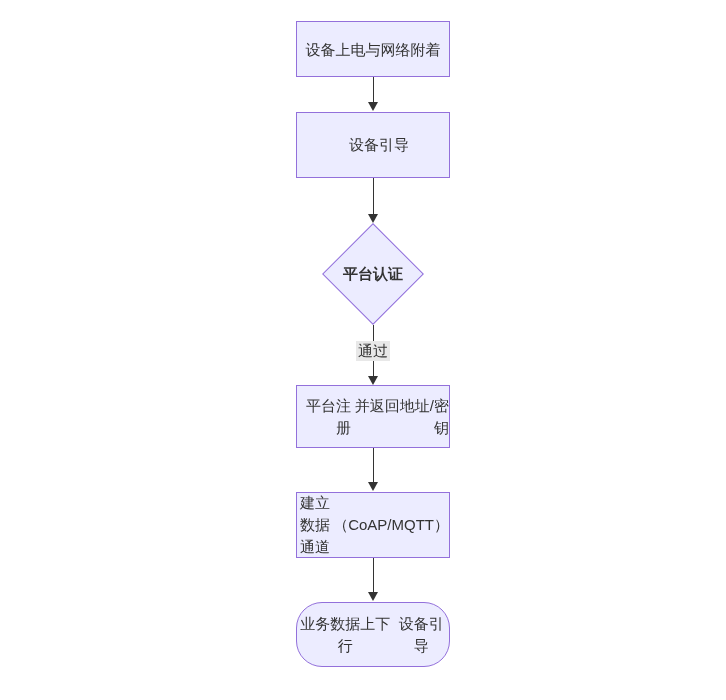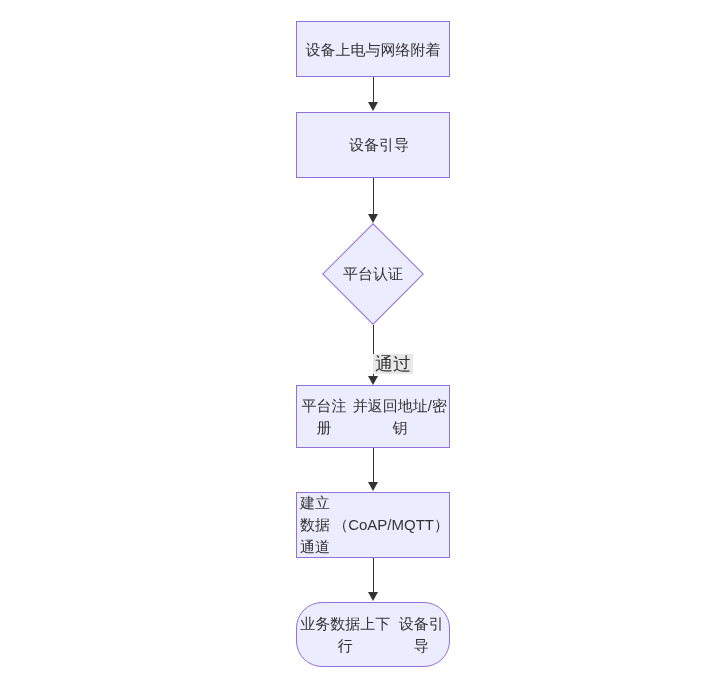--- a/index.html
+++ b/index.html
@@ -34,30 +34,31 @@
     flex-direction:row;
     align-items:center;
     justify-content:center;
     text-align:center;
     font-size:15px;
     line-height:22px;
     color:var(--text-color);
   }
   .n1{top:21px;height:56px;line-height:21px;}
   .n2{top:112px;height:66px;padding-left:12px;}
-  .n3{top:385px;height:63px;}
+  .n3{top:385px;height:63px;text-align:right;}
   .n4{top:492px;height:66px;}
   .n5{top:602px;height:65px;border-radius:26px;}
   
   .diamond-wrap{
     position:absolute;
     left:322px;
     top:223px;
     width:102px;
     height:102px;
+    font-weight:bold;
   }
   .diamond-shape{
     position:absolute;
     left:15px;
     top:15px;
     width:72px;
     height:72px;
     background:var(--node-fill);
     border:1px solid var(--node-border);
     transform:rotate(45deg);
@@ -93,29 +94,28 @@
   }
   .e1{top:77px;height:34px;}
   .e2{top:178px;height:45px;}
   .e3{top:325px;height:60px;}
   .e4{top:448px;height:43px;}
   .e5{top:558px;height:43px;}
   
   .edge-label{
     position:absolute;
     left:373px;
-    top:354px;
+    top:341px;
     transform:translateX(-50%);
     background:var(--label-bg);
     padding:0 2px;
-    font-size:18px;
+    font-size:15px;
     line-height:20px;
     color:var(--text-color);
     white-space:nowrap;
-    margin-left:20px;
   }
 </style>
 </head>
 <body>
 
 <div class="canvas">
 
   <div class="node n1">
     <div>设备上电与网络附着</div>
   </div>

